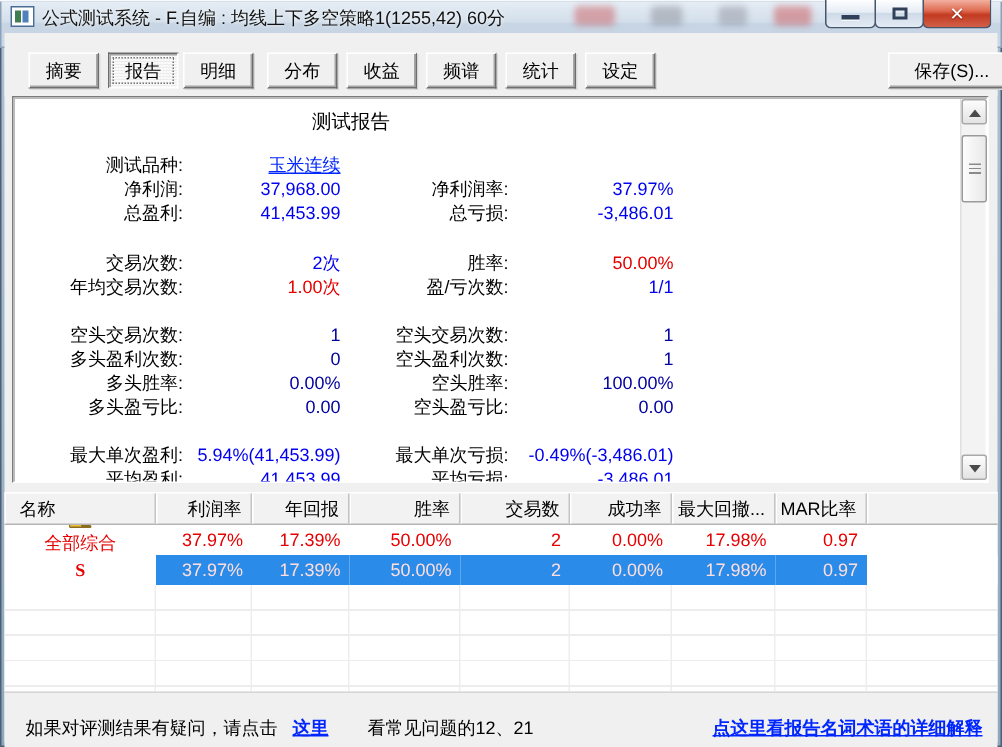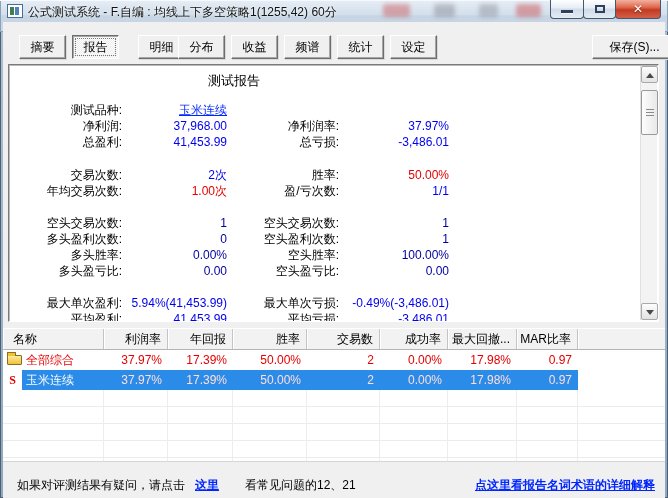--- a/index.html
+++ b/index.html
@@ -87,21 +87,21 @@
   .table-wrap{ position:absolute; left:3px; right:3px; top:328px; height:133px; background:#fff; }
   .thead{ position:absolute; left:0; top:0; width:100%; height:22px; background:#f2f2f2;
     border-top:1px solid #ffffff; border-bottom:1px solid #b4b4b4; }
   .th{ line-height:20px; text-align:right; padding-right:6px; color:#000;
     border-right:1px solid #c4c4c4; box-shadow:inset 1px 0 0 #ffffff; white-space:nowrap; overflow:hidden; }
   .th:first-child{ text-align:left; padding-left:10px; }
   .th:last-child{ border-right:none; }
   .trow{ position:absolute; left:0; width:100%; height:20px; }
   .row1{ top:22px; } .row2{ top:42px; }
   .td{ line-height:20px; text-align:right; padding-right:6px; white-space:nowrap; overflow:hidden; }
-  .namecell{ display:flex; align-items:center; text-align:left; padding:0; }
+  .namecell{ display:flex; align-items:center; text-align:left; padding:0;flex-direction:column; }
   .row1 .td{ color:var(--red); }
   .folder{ width:15px; height:10px; margin:0 4px 0 4px; background:linear-gradient(180deg,#ffe89a,#f0c23c);
     border:1px solid #8a6d1f; border-radius:1px; position:relative; }
   .folder:before{ content:""; position:absolute; left:-1px; top:-4px; width:7px; height:3px;
     background:#f0c23c; border:1px solid #8a6d1f; border-bottom:none; border-radius:1px 1px 0 0; }
   .s-mark{ width:19px; text-align:center; color:var(--red); font-weight:bold; font-family:"Liberation Serif","DejaVu Serif",serif; }
   .row2 .sel{ background:var(--sel-bg); }
   .row2 .name-sel{ color:var(--sel-name); padding-left:4px; flex:1; background:var(--sel-bg); }
   .row2 .td{ color:var(--sel-value); }
   .row2 .td.nosel{ background:#fff; }
@@ -141,21 +141,21 @@
         <div class="glyph-max"></div>
       </div>
     <div class="winbtn btn-close">
         <div class="glyph-close">✕</div>
       </div>
   </div>
 
   <div class="tabbar">
     <div class="tbtn" style="left:16px;width:47px">摘要</div>
     <div class="tbtn active" style="left:69px;width:47px">报告</div>
-    <div class="tbtn" style="left:135px;width:47px">明细</div>
+    <div class="tbtn" style="left:119px;width:47px">明细</div>
     <div class="tbtn" style="left:175px;width:47px">分布</div>
     <div class="tbtn" style="left:228px;width:47px">收益</div>
     <div class="tbtn" style="left:281px;width:47px">频谱</div>
     <div class="tbtn" style="left:334px;width:47px">统计</div>
     <div class="tbtn" style="left:387px;width:47px">设定</div>
     <div class="tbtn" style="left:589px;width:85px">保存(S)...</div>
   </div>
 
   <div class="report">
     <div class="r-title">测试报告</div>

